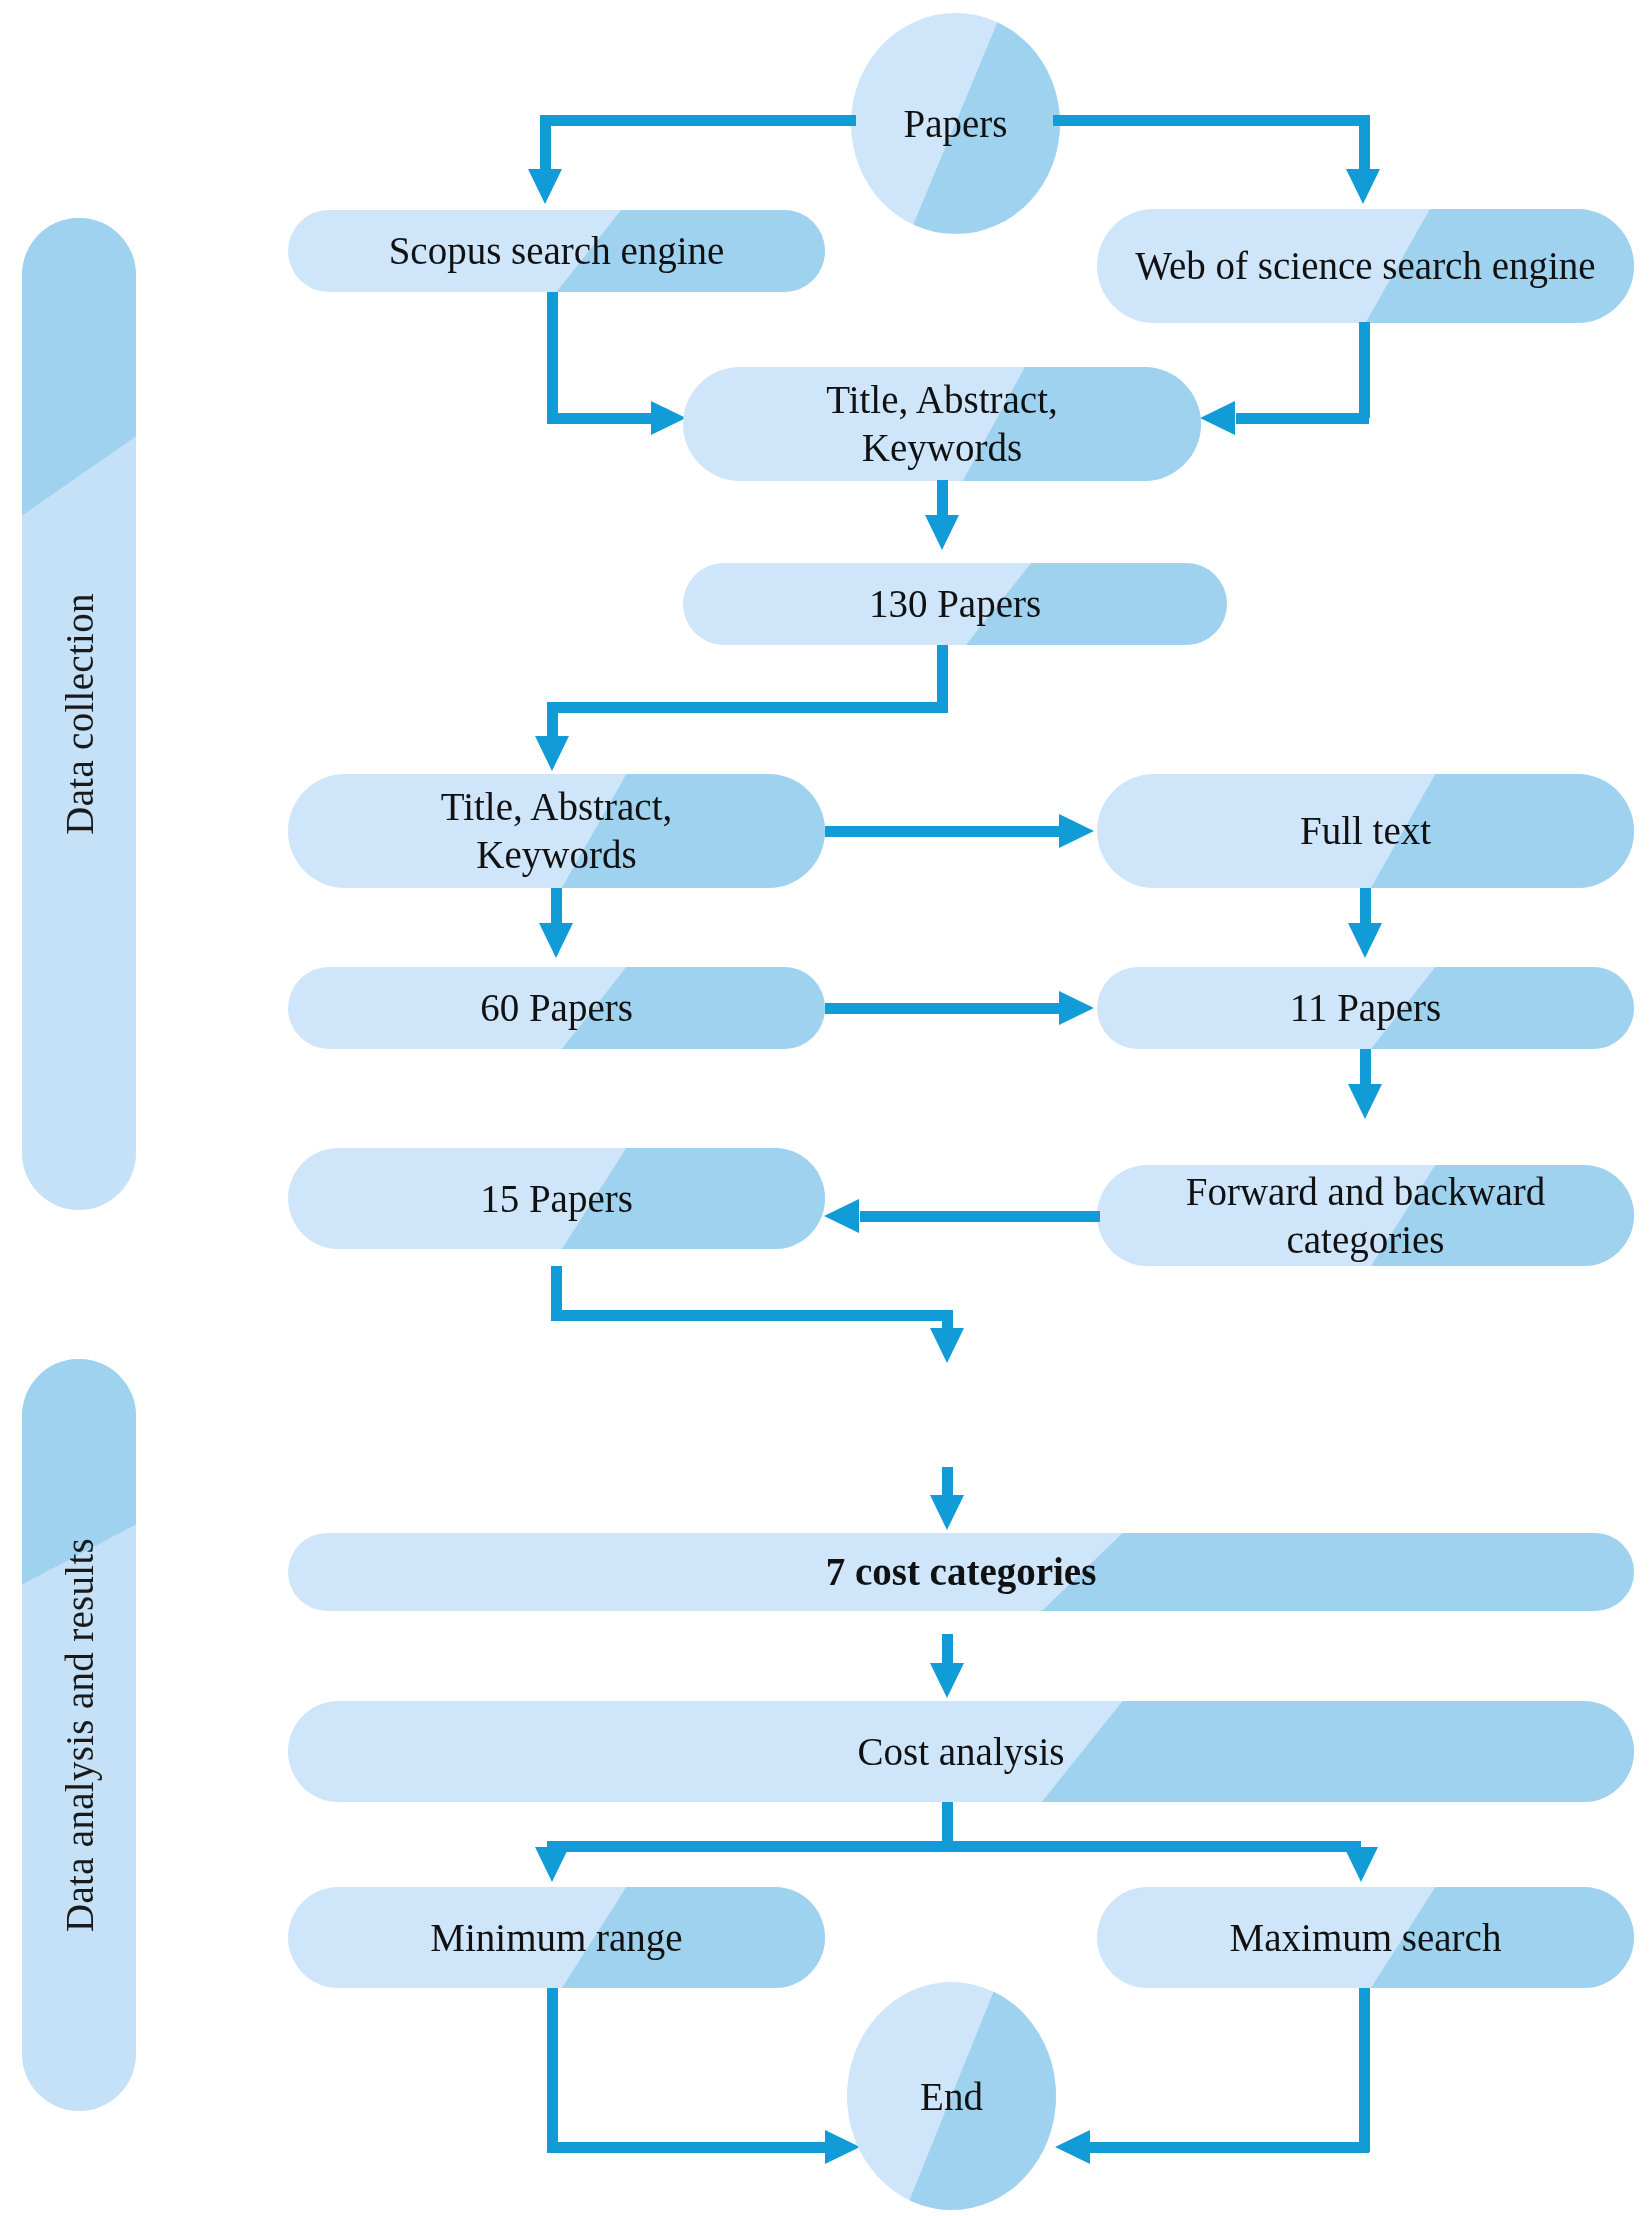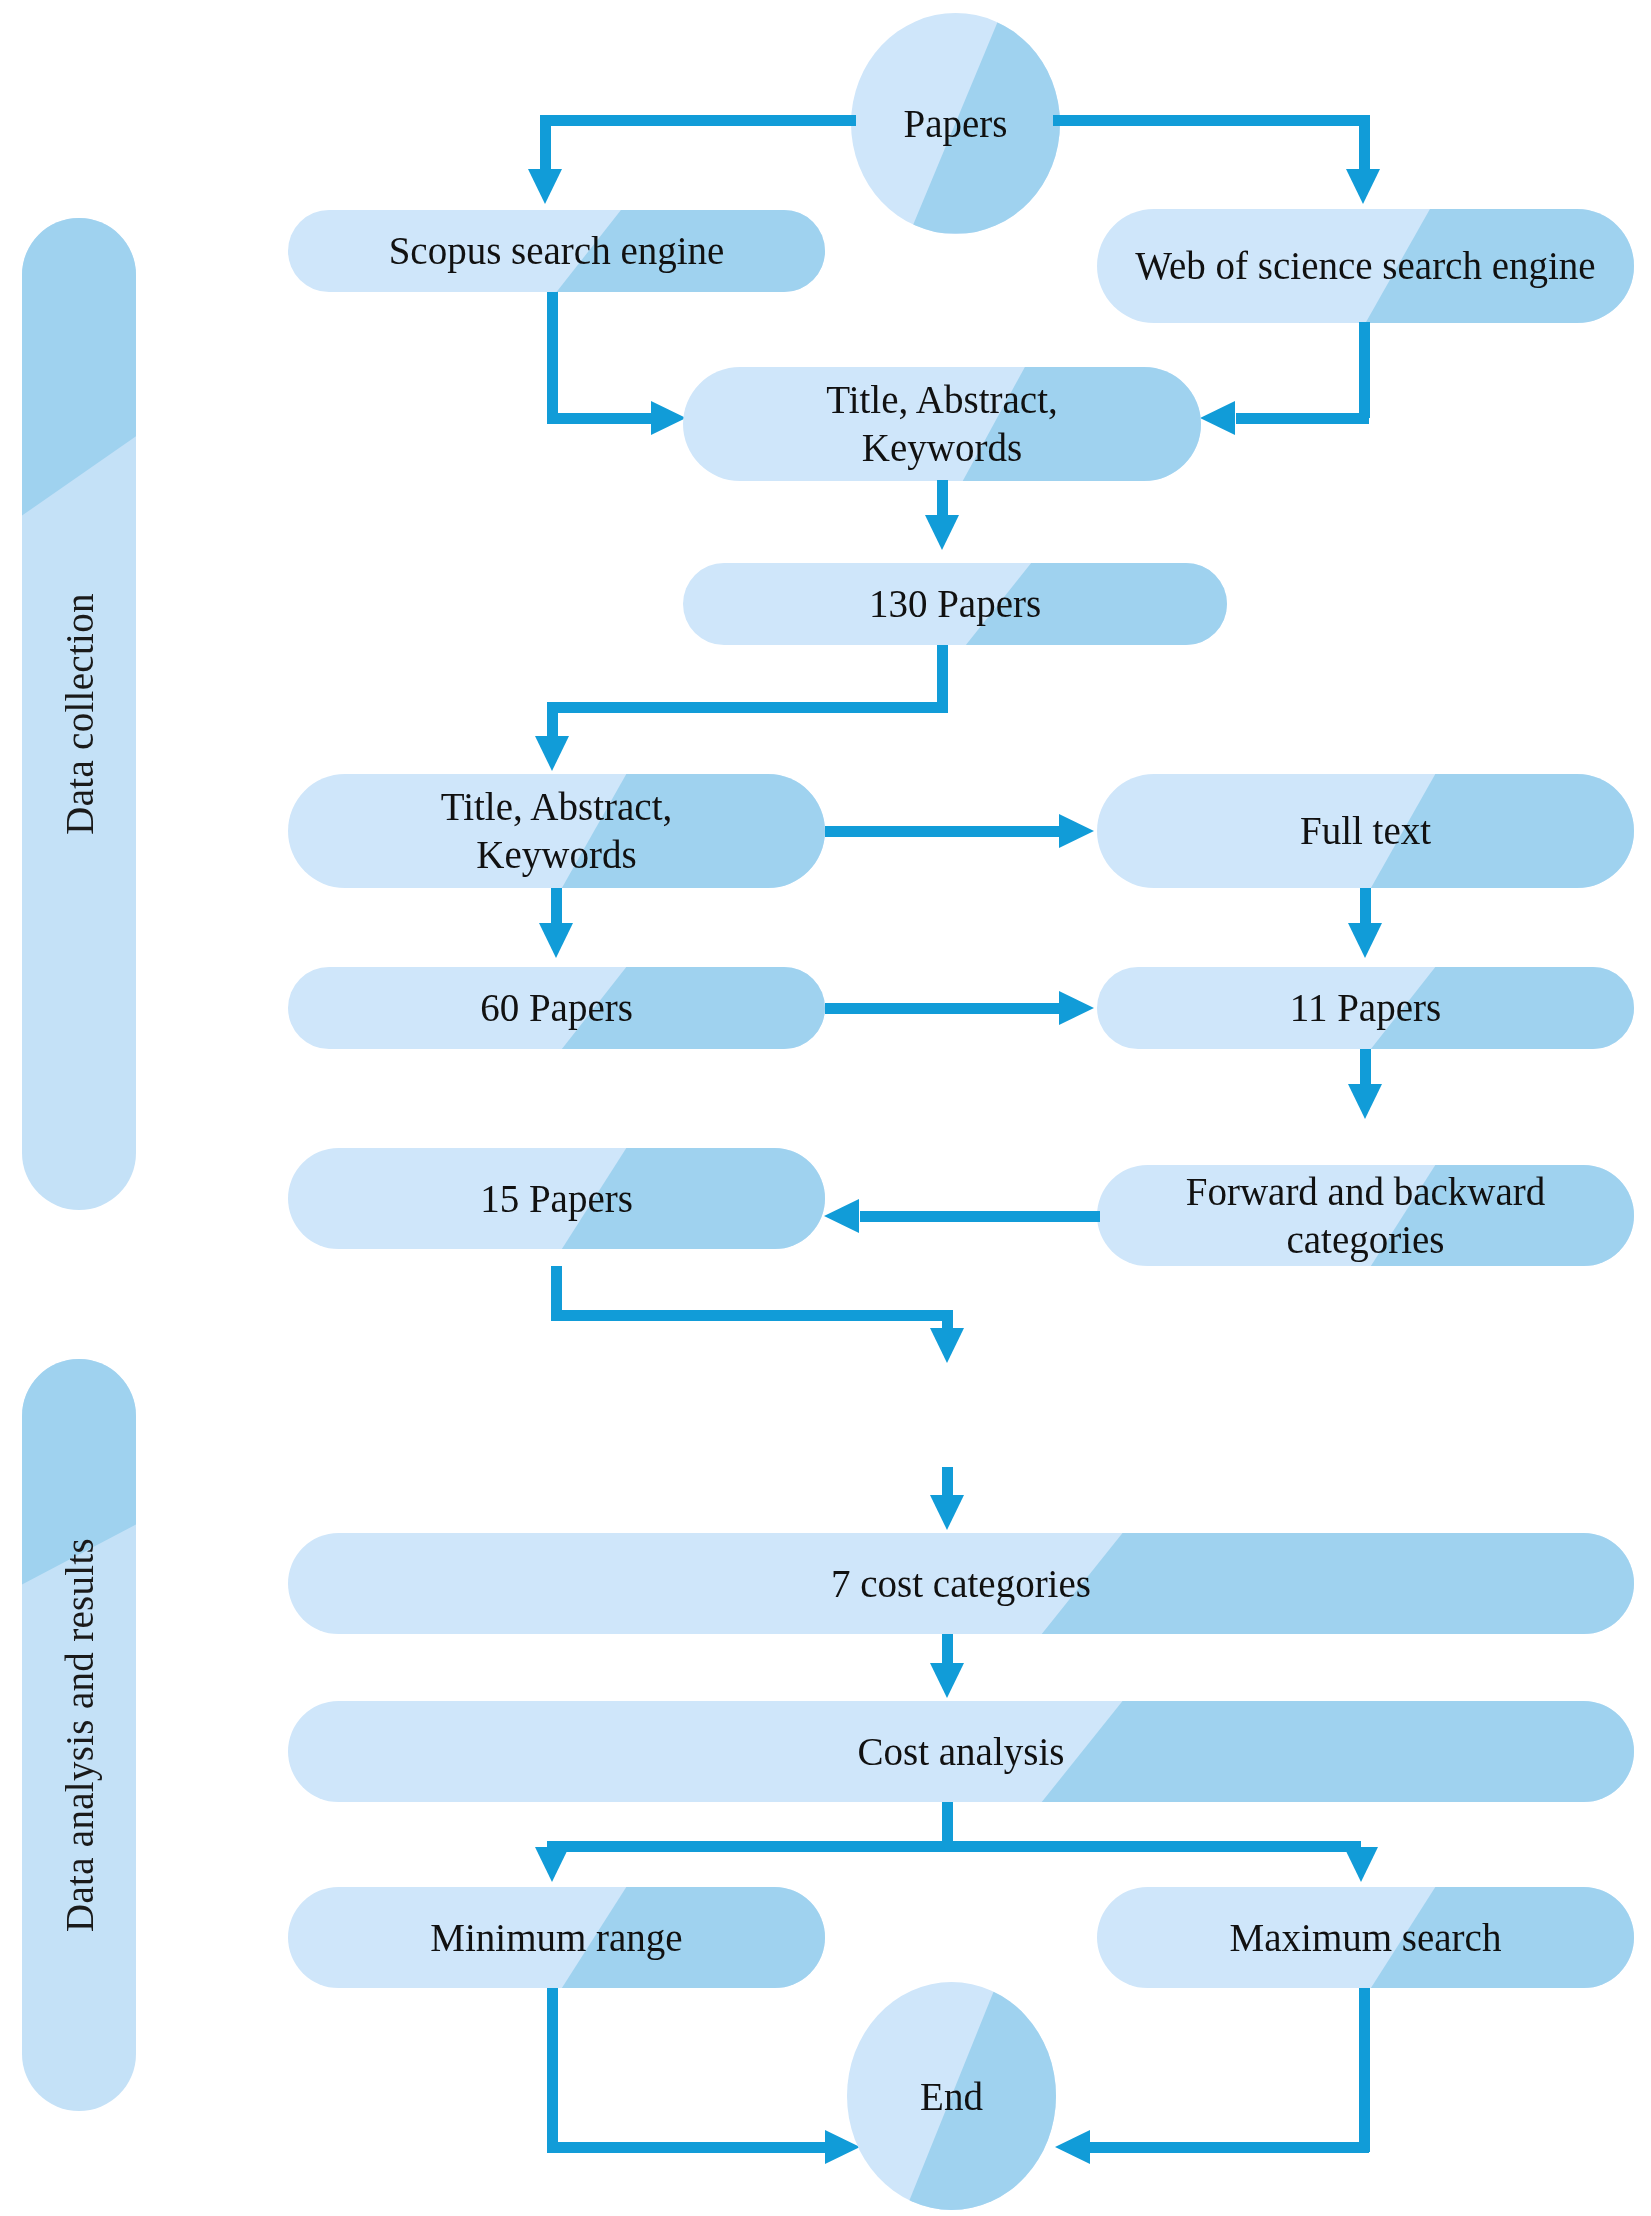--- a/index.html
+++ b/index.html
@@ -243,21 +243,21 @@
 
   <div class="vline" style="left:551px; top:1266px; width:10.7px; height:54px;"></div>
   <div class="hline" style="left:551px; top:1310px; width:401px; height:10.7px;"></div>
   <div class="vline" style="left:942px; top:1310px; width:10.7px; height:25px;"></div>
   <div class="arrow down" style="left:930px; top:1328px;"></div>
 
 
   <div class="vline" style="left:942px; top:1467px; width:10.7px; height:32px;"></div>
   <div class="arrow down" style="left:930px; top:1495px;"></div>
 
-  <div class="node" style="left:288px; top:1533px; width:1346px; height:101px;">
+  <div class="node" style="left:288px; top:1533px; width:1346px; height:78px;font-weight:bold;">
     <div class="node-dark" style="clip-path: polygon(62% 0, 100% 0, 100% 100%, 56% 100%);"></div>
     <div class="node-text">7 cost categories</div>
   </div>
 
   <div class="vline" style="left:942px; top:1634px; width:10.7px; height:32px;"></div>
   <div class="arrow down" style="left:930px; top:1663px;"></div>
 
   <div class="node" style="left:288px; top:1701px; width:1346px; height:101px;">
     <div class="node-dark" style="clip-path: polygon(62% 0, 100% 0, 100% 100%, 56% 100%);"></div>
     <div class="node-text">Cost analysis</div>

